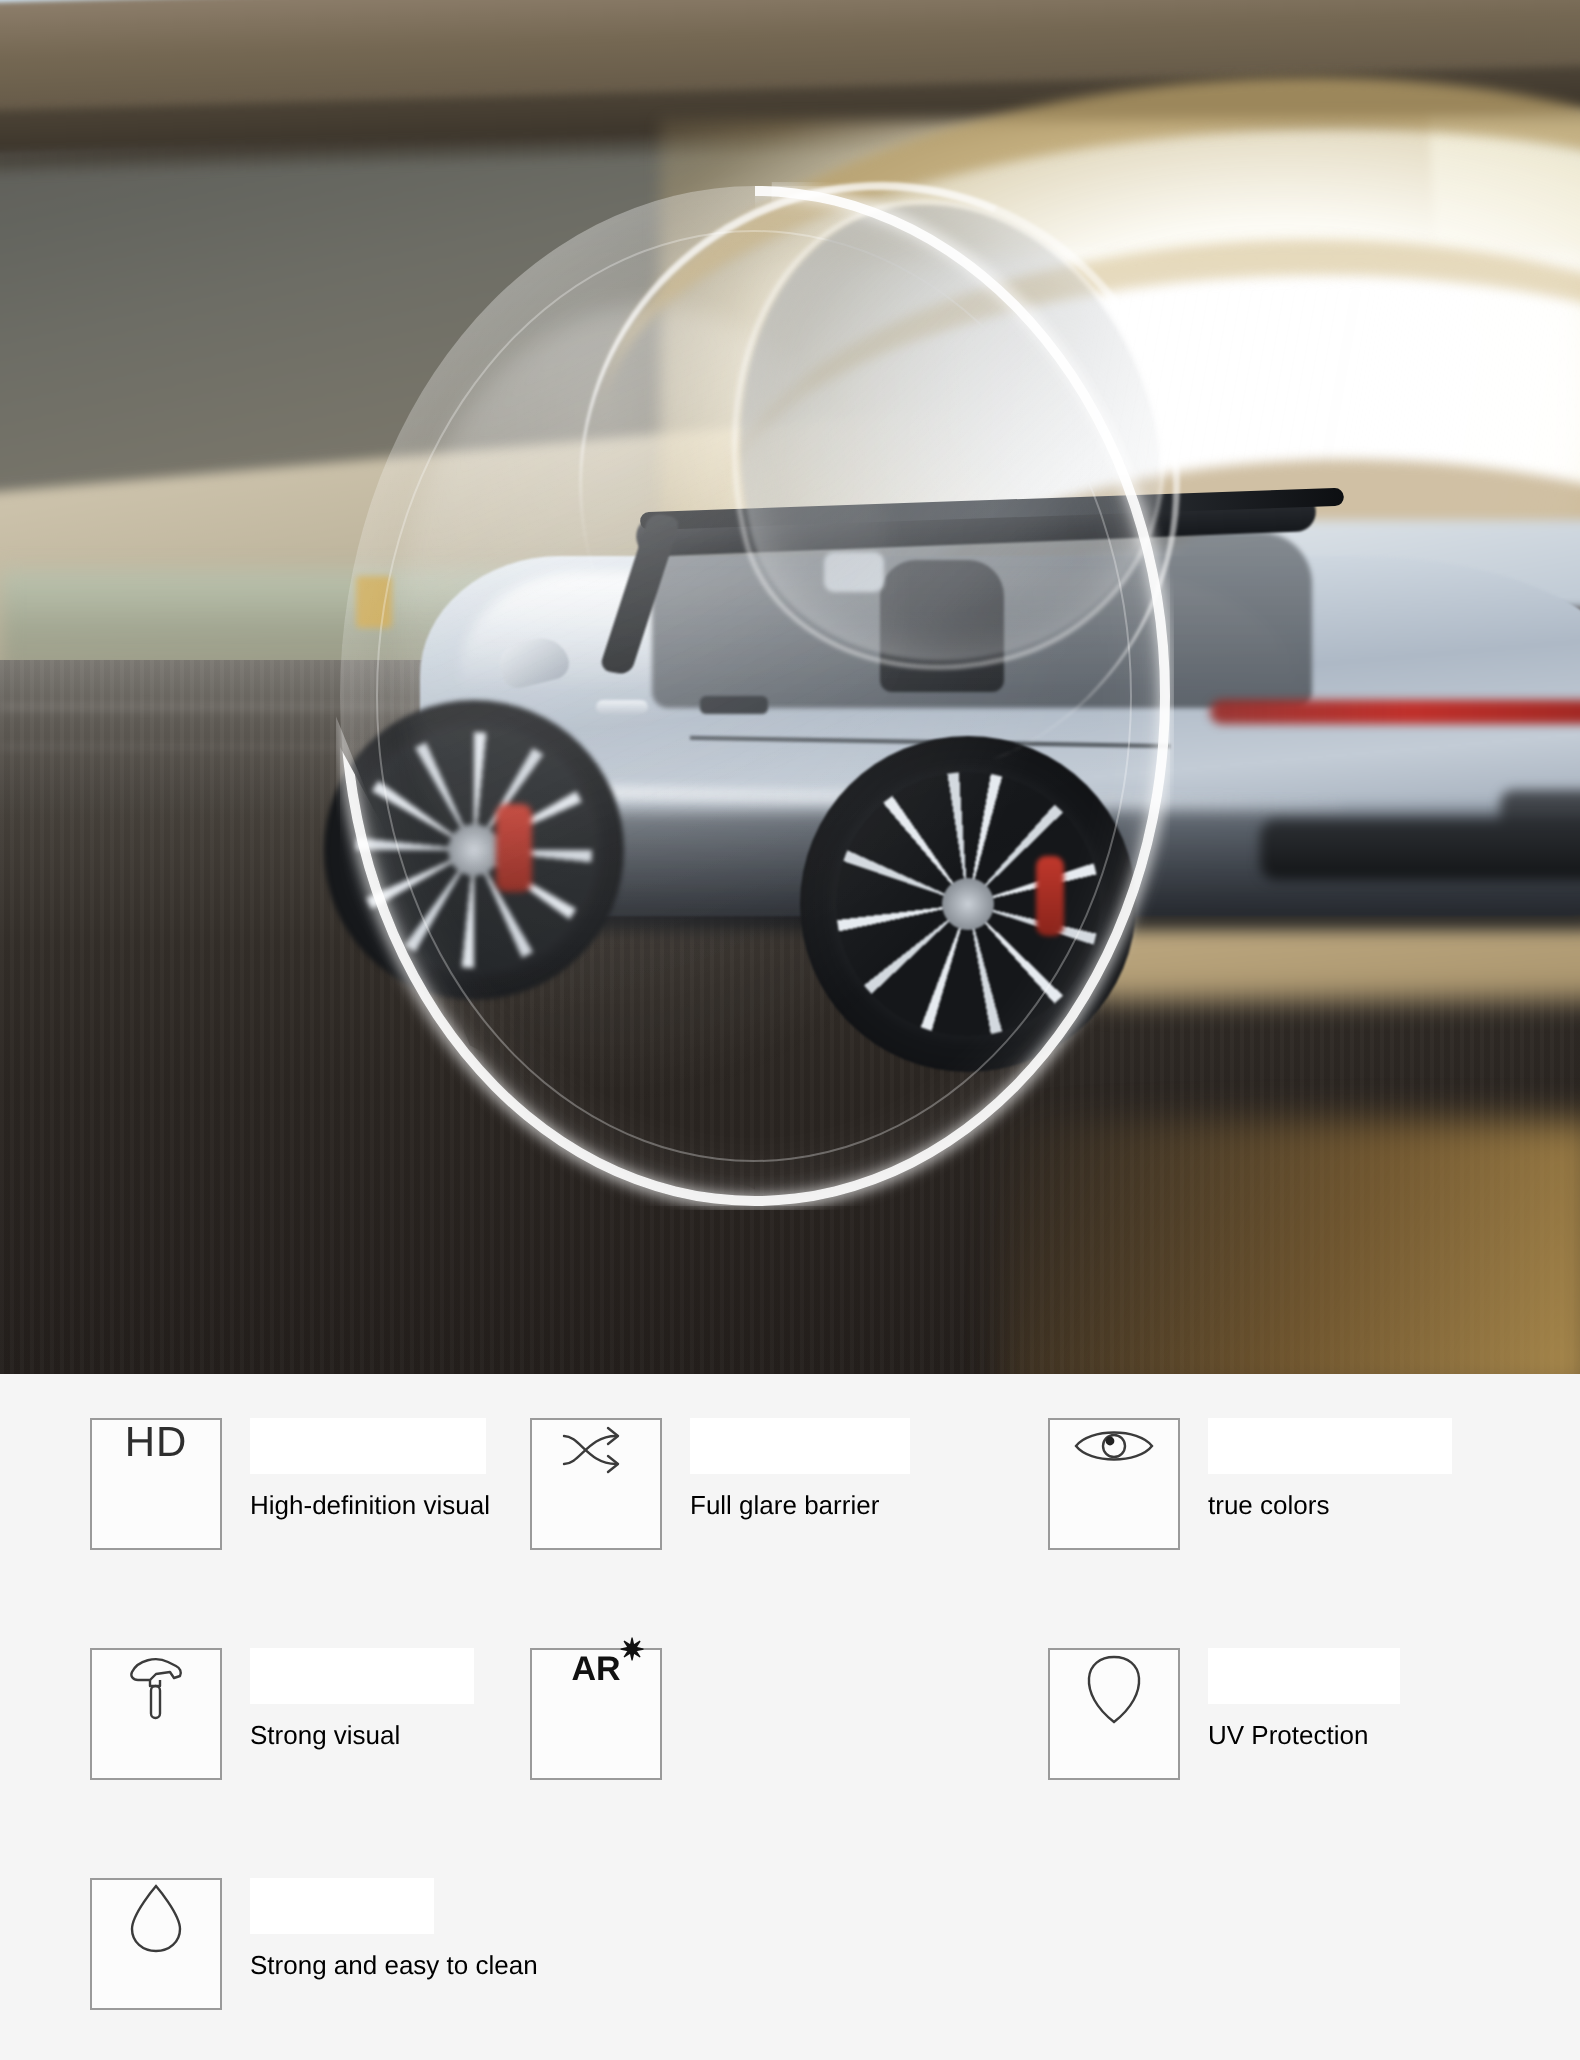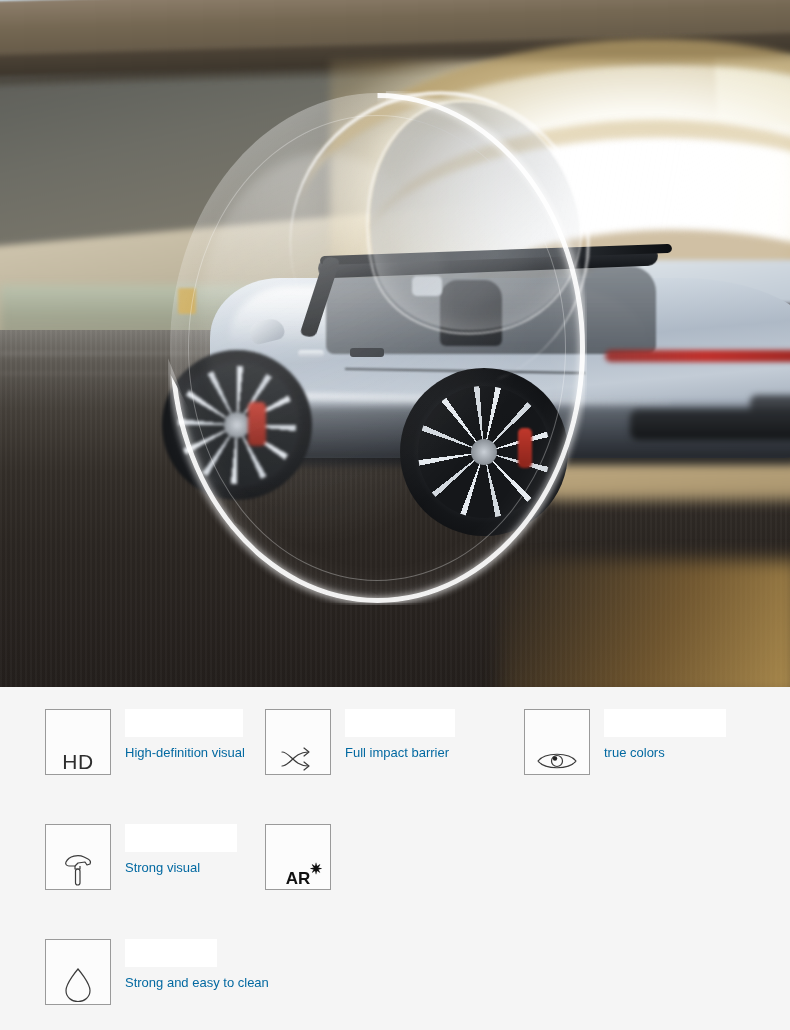--- a/index.html
+++ b/index.html
@@ -340,21 +340,21 @@
   .feature {
     position:relative; width:257px; display:flex; align-items:flex-start;
     padding-left:45px;
   }
   .feature.c2 { padding-left:8px; }
   .feature.c3 { padding-left:10px; }
   .icon-box {
     width:66px; height:66px; min-width:66px;
     border:1px solid #9a9a9a;
     background:#fcfcfc;
-    display:flex; align-items:flex-end; justify-content:center;
+    display:flex; align-items:flex-start; justify-content:center;
     margin-top:0;
   }
   .icon-box .hd-text {
     font-size:21px; color:#2e2e2e; letter-spacing:.5px;
     font-family:"Liberation Sans", sans-serif; font-weight:400;
   }
   .icon-box .ar-text {
     font-size:17px; color:#111; font-weight:700; position:relative;
     font-family:"Liberation Sans", sans-serif;
   }
@@ -366,21 +366,21 @@
     height:28px; background:#ffffff; margin-bottom:7px;
   }
   .w1 { width:118px; }
   .w2 { width:110px; }
   .w3 { width:122px; }
   .w4 { width:112px; }
   .w5 { width:92px; }
   .w6 { width:96px; }
   .w7 { width:92px; }
   .feature-label {
-    font-size:13px; color:#0369a1; line-height:17px;
+    font-size:13px; color:#000000; line-height:17px;
     font-family:"Liberation Sans", sans-serif;
     white-space:nowrap;
   }
   svg { display:block; }
 </style>
 </head>
 <body>
 
 <div class="page">
 
@@ -472,21 +472,21 @@
         <div class="icon-box">
           <svg width="40" height="30" viewBox="0 0 40 30" fill="none" stroke="#3b3b3b" stroke-width="1.2" stroke-linecap="round" stroke-linejoin="round">
             <path d="M4 8 C12 8, 16 22, 30 22"></path>
             <path d="M4 22 C12 22, 16 8, 30 8"></path>
             <polyline points="26,4 31,8 26,12"></polyline>
             <polyline points="26,18 31,22 26,26"></polyline>
           </svg>
         </div>
         <div class="feature-text">
           <div class="redact w2"></div>
-          <div class="feature-label">Full impact barrier</div>
+          <div class="feature-label">Full glare barrier</div>
         </div>
       </div>
 
       <div class="feature c3">
         <div class="icon-box">
           <svg width="44" height="26" viewBox="0 0 44 26" fill="none" stroke="#3b3b3b" stroke-width="1.2">
             <path d="M3 13 C10 4, 34 4, 41 13 C34 22, 10 22, 3 13 Z"></path>
             <circle cx="22" cy="13" r="5.5"></circle>
             <circle cx="20" cy="10.5" r="2.2" fill="#222" stroke="none"></circle>
           </svg>
@@ -514,20 +514,31 @@
       </div>
 
       <div class="feature c2">
         <div class="icon-box">
           <span class="ar-text">
             <span>AR</span><sup>✷</sup>
           </span>
         </div>
       </div>
 
+      <div class="feature c3">
+        <div class="icon-box">
+          <svg width="32" height="38" viewBox="0 0 32 38" fill="none" stroke="#3b3b3b" stroke-width="1.2">
+            <path d="M16 36 C7 29, 3 21, 3.5 14 C4 7.5, 9 3.5, 16 3.5 C23 3.5, 28 7.5, 28.5 14 C29 21, 25 29, 16 36 Z"></path>
+          </svg>
+        </div>
+        <div class="feature-text">
+          <div class="redact w6"></div>
+          <div class="feature-label">UV Protection</div>
+        </div>
+      </div>
     </div>
 
     <div class="feature-row" style="top:252px">
       <div class="feature">
         <div class="icon-box">
           <svg width="32" height="38" viewBox="0 0 32 38" fill="none" stroke="#3b3b3b" stroke-width="1.2">
             <path d="M16 3 C16 3, 4 17, 4 24.5 C4 31, 9.4 35.5, 16 35.5 C22.6 35.5, 28 31, 28 24.5 C28 17, 16 3, 16 3 Z"></path>
           </svg>
         </div>
         <div class="feature-text">

